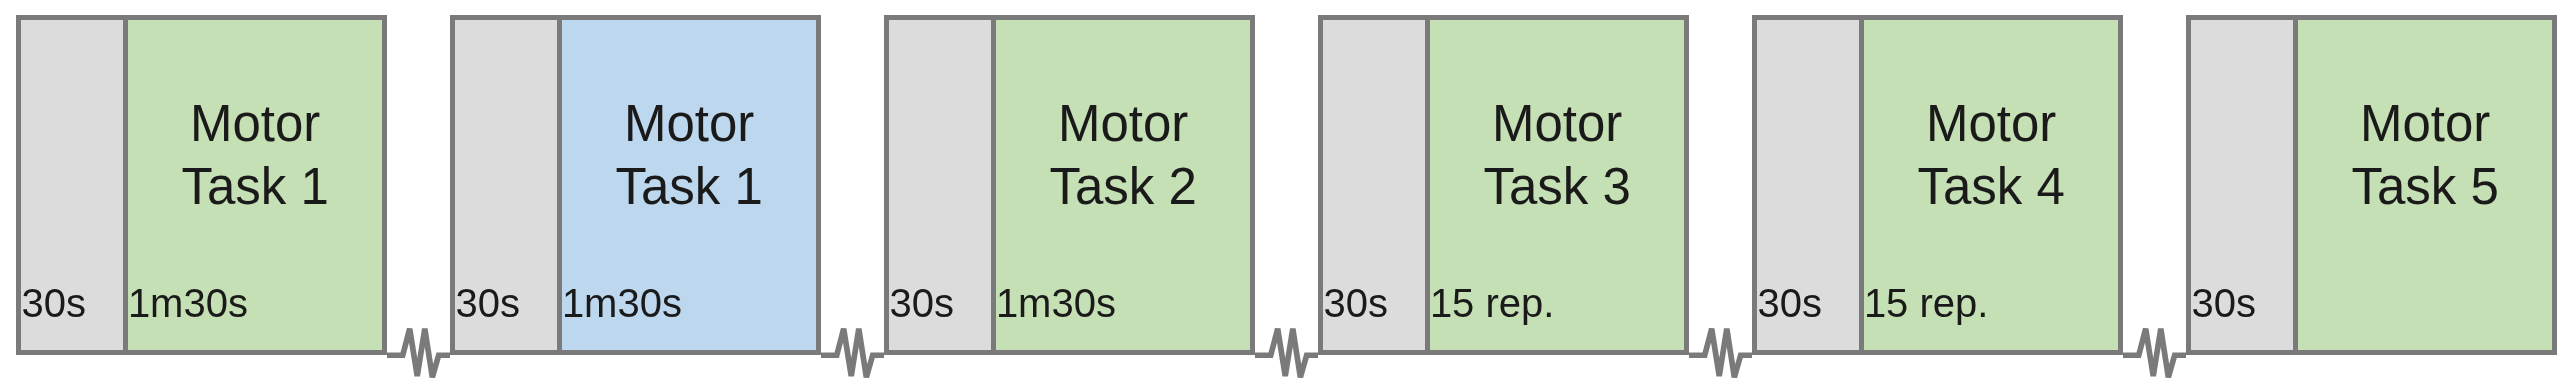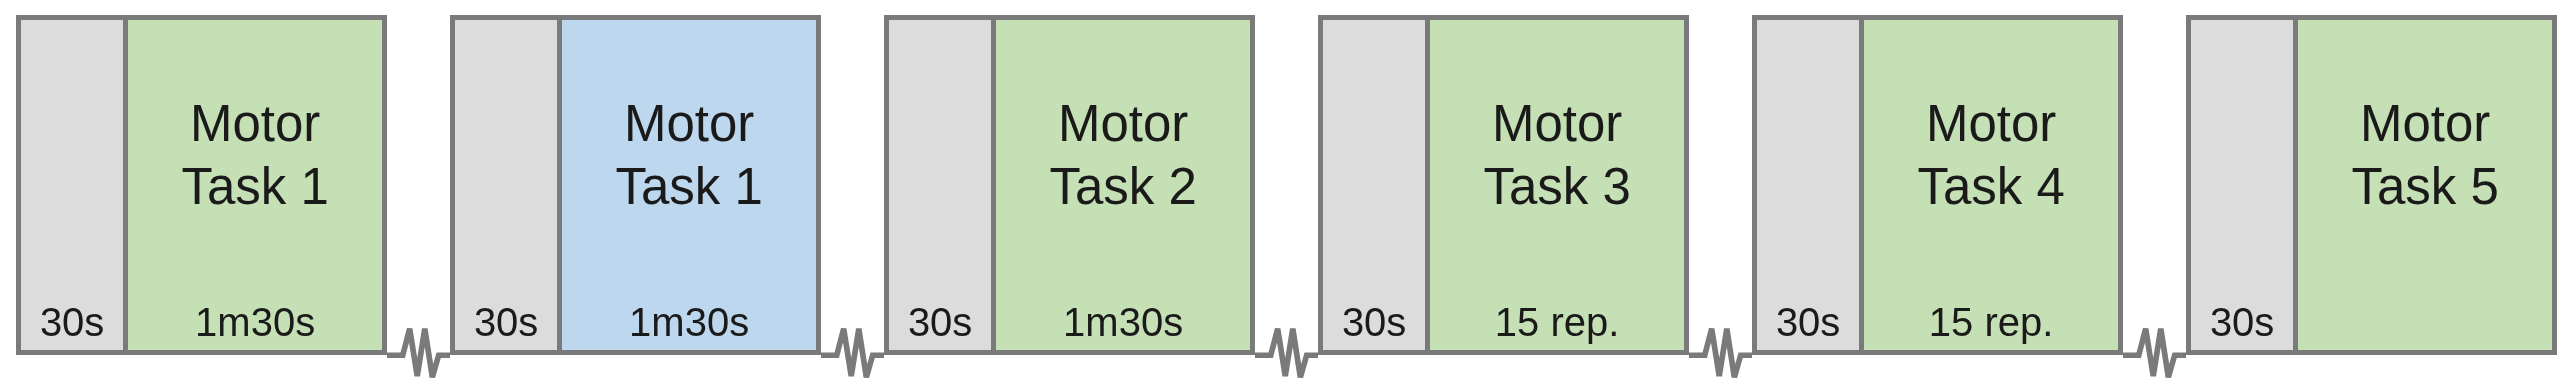--- a/index.html
+++ b/index.html
@@ -46,24 +46,23 @@
     width: 100%;
     transform: translateY(-50%);
     text-align: center;
     font-size: 51px;
     line-height: 1.22;
     color: #1a1a1a;
     white-space: pre-line;
   }
   .label {
     position: absolute;
-    bottom: 6px;
+    bottom: 25px;
     left: 0;
     width: 100%;
-    text-align: center;
     font-size: 40px;
     line-height: 1.1;
     color: #1a1a1a;
   }
   .separator {
     position: relative;
     width: 63px;
     height: 340px;
     flex-shrink: 0;
   }

